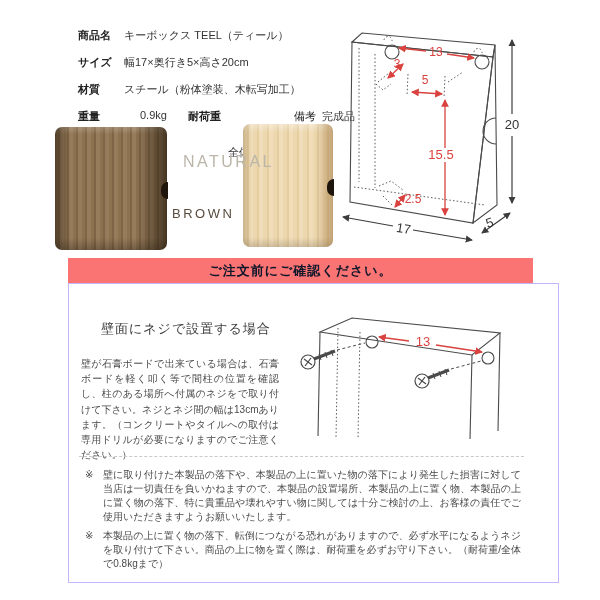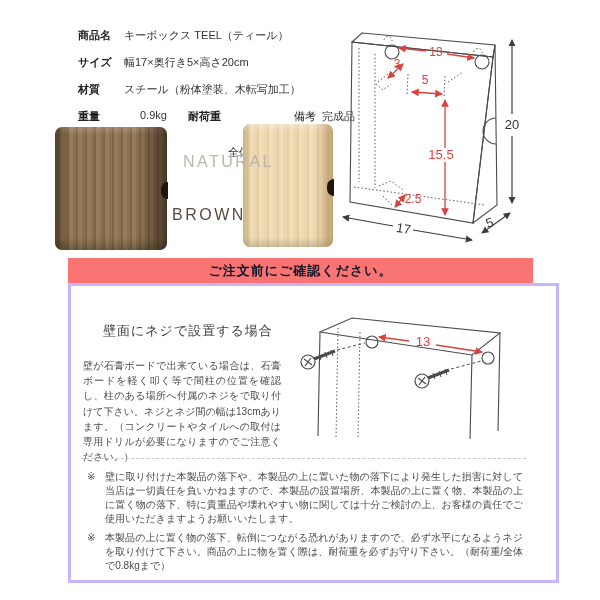--- a/index.html
+++ b/index.html
@@ -29,31 +29,31 @@
   .natural-box{
     left:243px;top:124px;width:90px;height:123px;
     background:
       linear-gradient(90deg, rgba(120,85,40,.28) 0%, rgba(0,0,0,0) 10%, rgba(0,0,0,0) 80%, rgba(150,105,50,.5) 100%),
       linear-gradient(180deg, rgba(255,255,255,.35) 0%, rgba(255,255,255,0) 7%, rgba(0,0,0,0) 92%, rgba(0,0,0,.15) 100%),
       repeating-linear-gradient(90deg,#ecd7ae 0 4px,#e4cd9f 4px 6px,#f1ddba 6px 10px);
   }
   .notch{position:absolute;right:-1px;top:45%;width:7px;height:17px;background:#1e150c;border-radius:9px 0 0 9px;}
   .color-label{position:absolute;letter-spacing:2.5px;font-size:16px;}
   .label-natural{left:183px;top:153px;color:#bcb6aa;}
-  .label-brown{left:172px;top:206px;color:#584b3e;font-size:16px;}
+  .label-brown{left:172px;top:206px;color:#584b3e;font-size:13px;}
 
   
   .diagram{position:absolute;}
   .d-main{left:333px;top:10px;}
   .d-wall{left:295px;top:308px;}
 
   
   .banner{position:absolute;left:68px;top:258px;width:465px;height:25px;background:#fa7474;
           color:#0f172a;font-weight:bold;font-size:13px;text-align:center;line-height:25px;letter-spacing:1px;}
-  .notice-box{position:absolute;left:68px;top:283px;width:491px;height:300px;background:#fff;border:3px solid #c4b5fd;}
+  .notice-box{position:absolute;left:68px;top:283px;width:491px;height:300px;background:#fff;border:1px solid #c4b5fd;}
   .wall-heading{position:absolute;left:32px;top:36px;font-size:13px;letter-spacing:1px;color:#3a3a3a;font-weight:normal;margin:0;}
   .wall-body{position:absolute;left:12px;top:72px;width:198px;font-size:10px;line-height:1.52;color:#4a4a4a;text-align:justify;}
   .divider{position:absolute;left:10px;top:172px;width:445px;border-top:1px dashed #c9c9c9;}
   .disclaimer{position:absolute;left:16px;width:436px;display:flex;font-size:10px;line-height:1.4;color:#4a4a4a;}
   .disc-1{top:184px;}
   .disc-2{top:245px;}
   .disc-marker{width:18px;flex:none;}
   .disc-text{flex:1;text-align:justify;}
 </style>
 </head>

